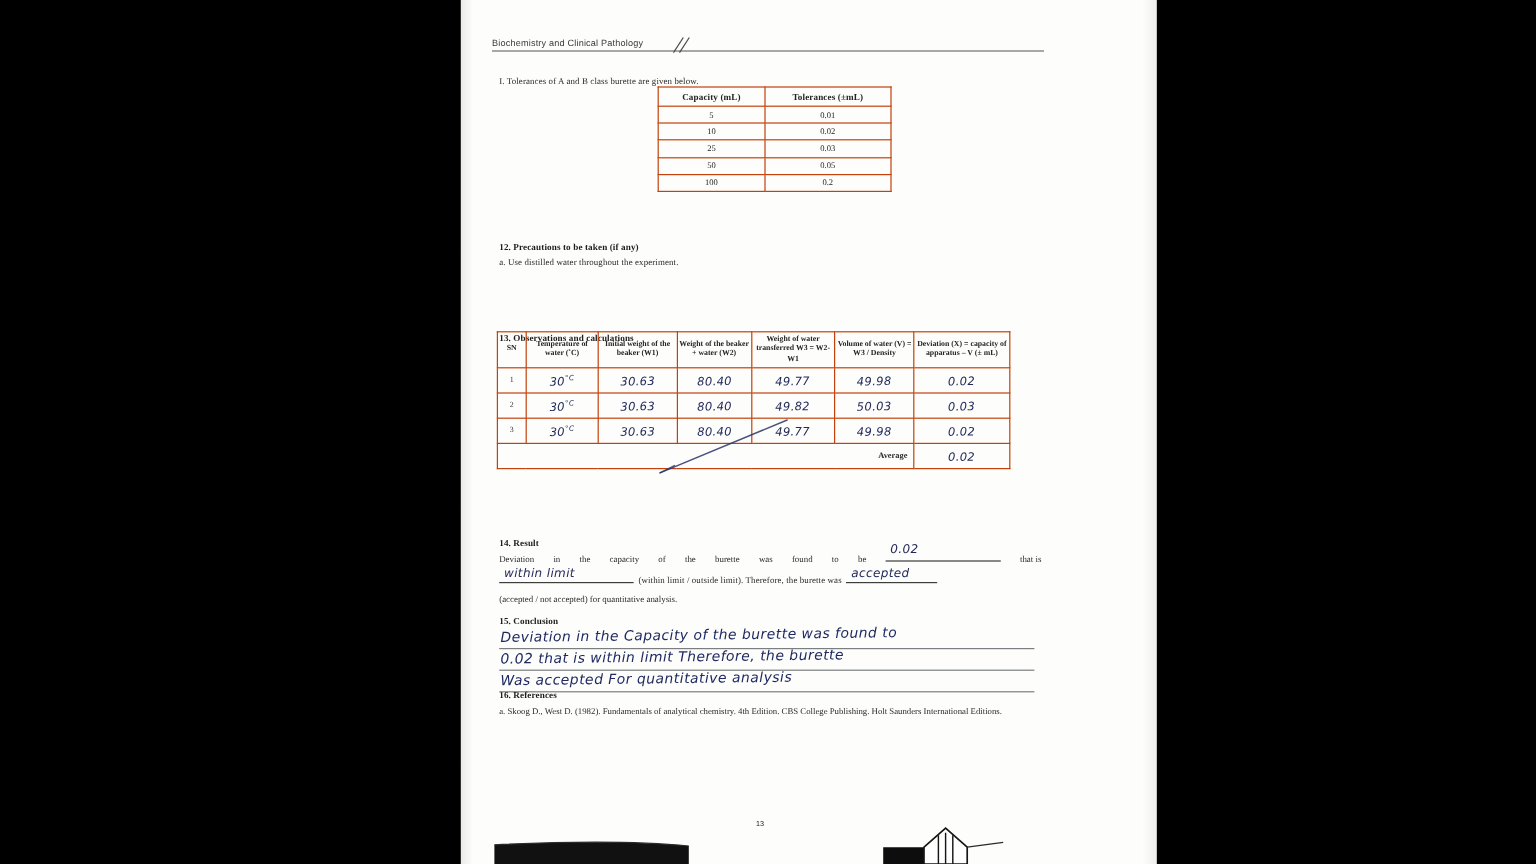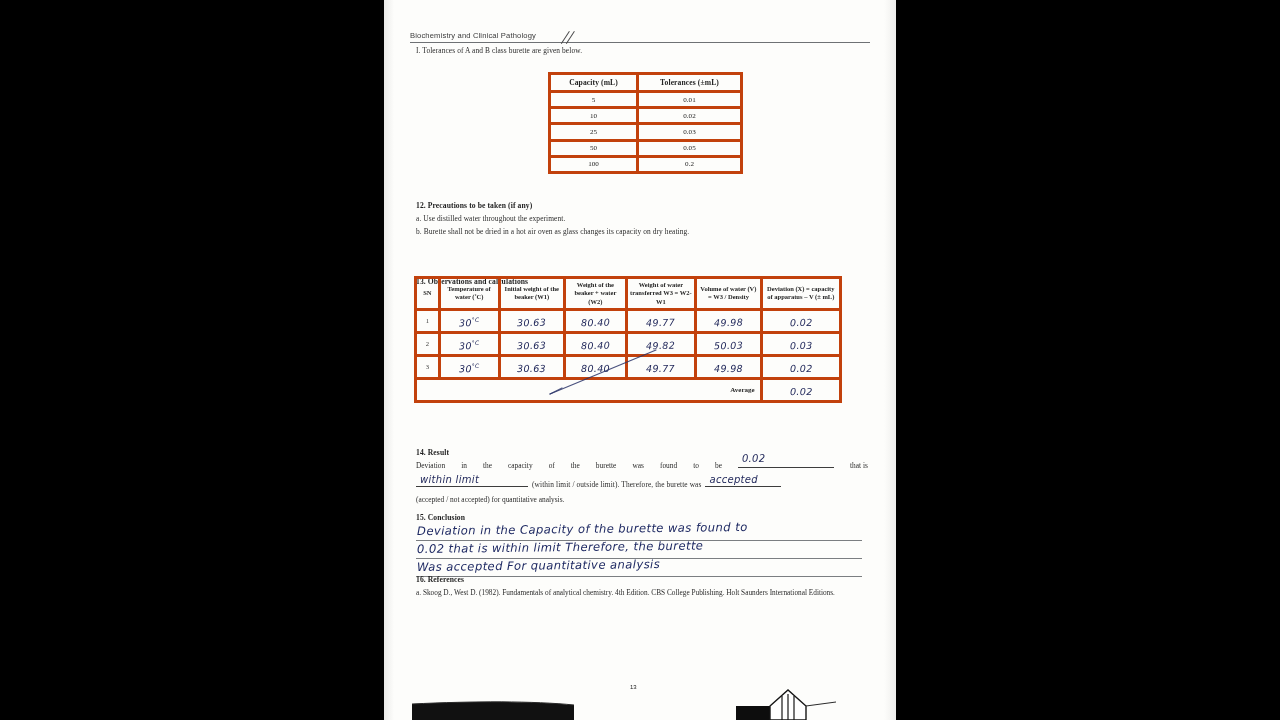--- a/index.html
+++ b/index.html
@@ -21,21 +21,21 @@
     width: 1280px;
     height: 720px;
     background: #000000;
   }
 
   
   #page {
     position: absolute;
     left: 384px;
     top: 0px;
-    width: 512px;
+    width: 580px;
     height: 720px;
     background: #fdfdfb;
     box-shadow: 0 0 0 0 transparent;
     overflow: hidden;
   }
   
   #page::before {
     content: "";
     position: absolute;
     inset: 0;
@@ -109,38 +109,38 @@
     transform: rotate(33deg);
     transform-origin: top left;
   }
   #header-slashes i:nth-child(1) { left: 2px; top: 0px; }
   #header-slashes i:nth-child(2) { left: 7px; top: 0px; }
 
   
   #intro-line {
     position: absolute;
     left: 6px;
-    top: 46px;
+    top: 63px;
     width: 450px;
   }
 
   
   #tolerance-table-wrap {
     position: absolute;
     left: 138px;
     top: 72px;
     width: 195px;
   }
   table.doc-table {
     border-collapse: collapse;
     width: 100%;
     color: #242424;
   }
   table.doc-table td, table.doc-table th {
-    border: 3px solid #c2410c;
+    border: 1px solid #c2410c;
     text-align: center;
     vertical-align: middle;
     font-family: "Liberation Serif", serif;
     margin-left: 20px;
   }
   #tolerance-table th {
     font-size: 7.6px;
     font-weight: bold;
     padding: 3px 2px;
     letter-spacing: .1px;
@@ -381,21 +381,20 @@
               <td>100</td>
               <td>0.2</td>
             </tr>
           </tbody>
         </table>
       </div>
 
       <div id="precautions-block">
         <span class="bold-head">12. Precautions to be taken (if any)</span>
         <span class="p-item doc-text">a. Use distilled water throughout the experiment.</span>
-        <span class="p-item doc-text">b. Burette shall not be dried in a hot air oven as glass changes its capacity on dry heating.</span>
       </div>
 
       <div id="observations-heading" class="bold-head">13. Observations and calculations</div>
 
       <div id="obs-table-wrap">
         <table class="doc-table" id="obs-table">
           <colgroup>
             <col style="width:24px">
             <col style="width:60px">
             <col style="width:66px">

